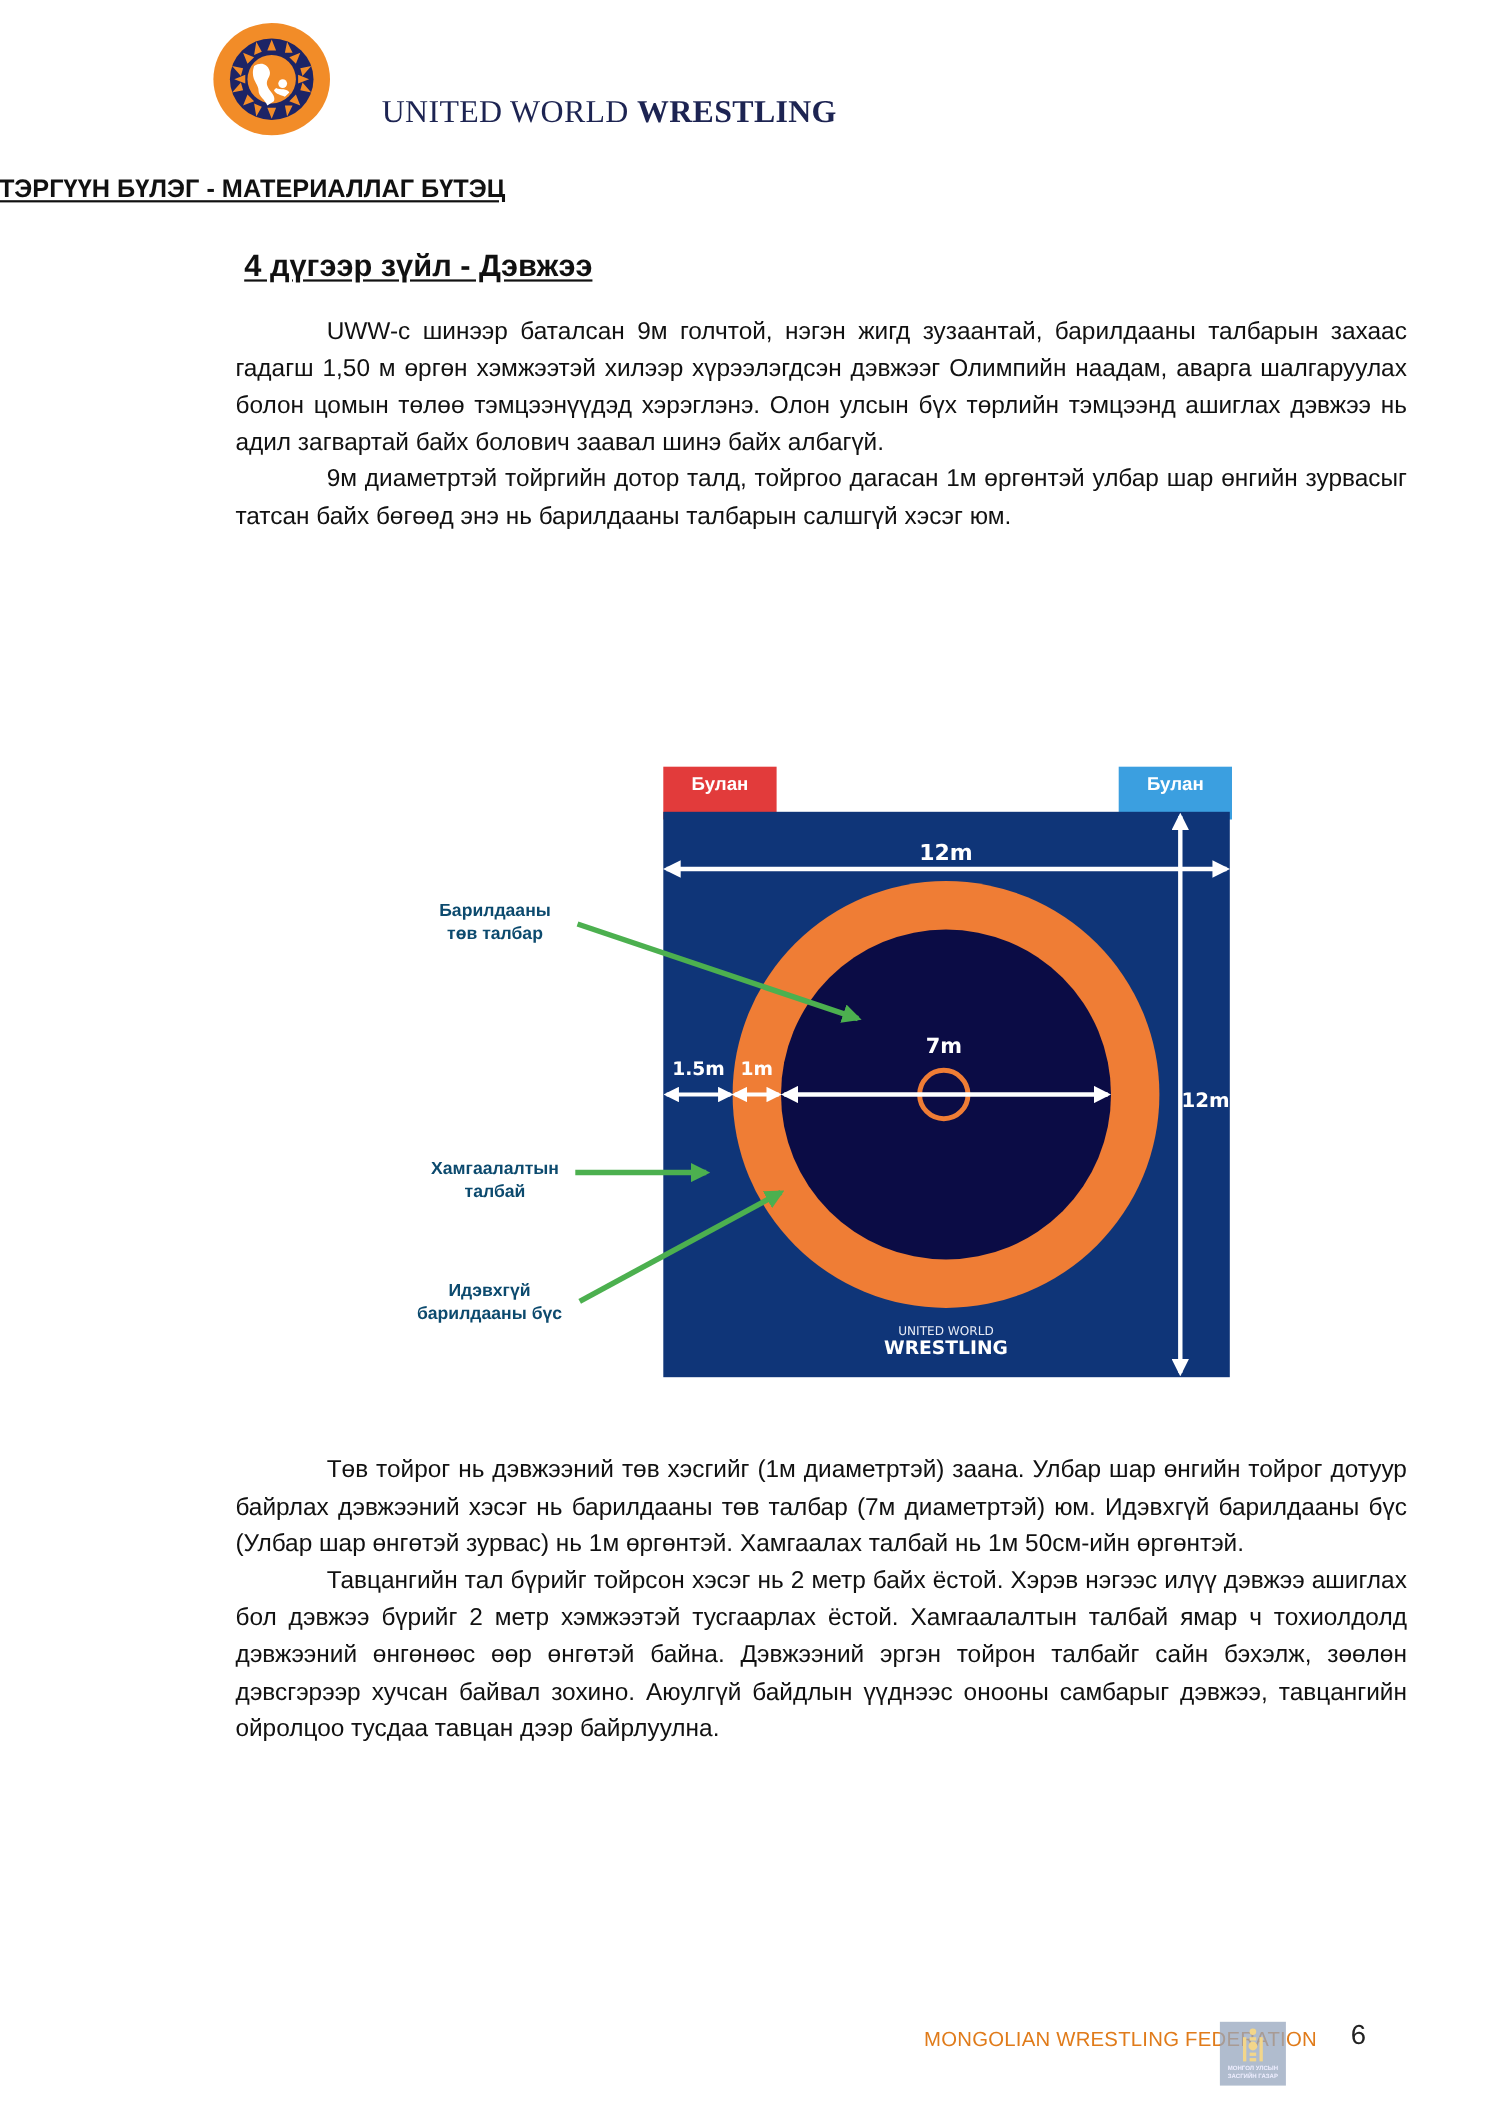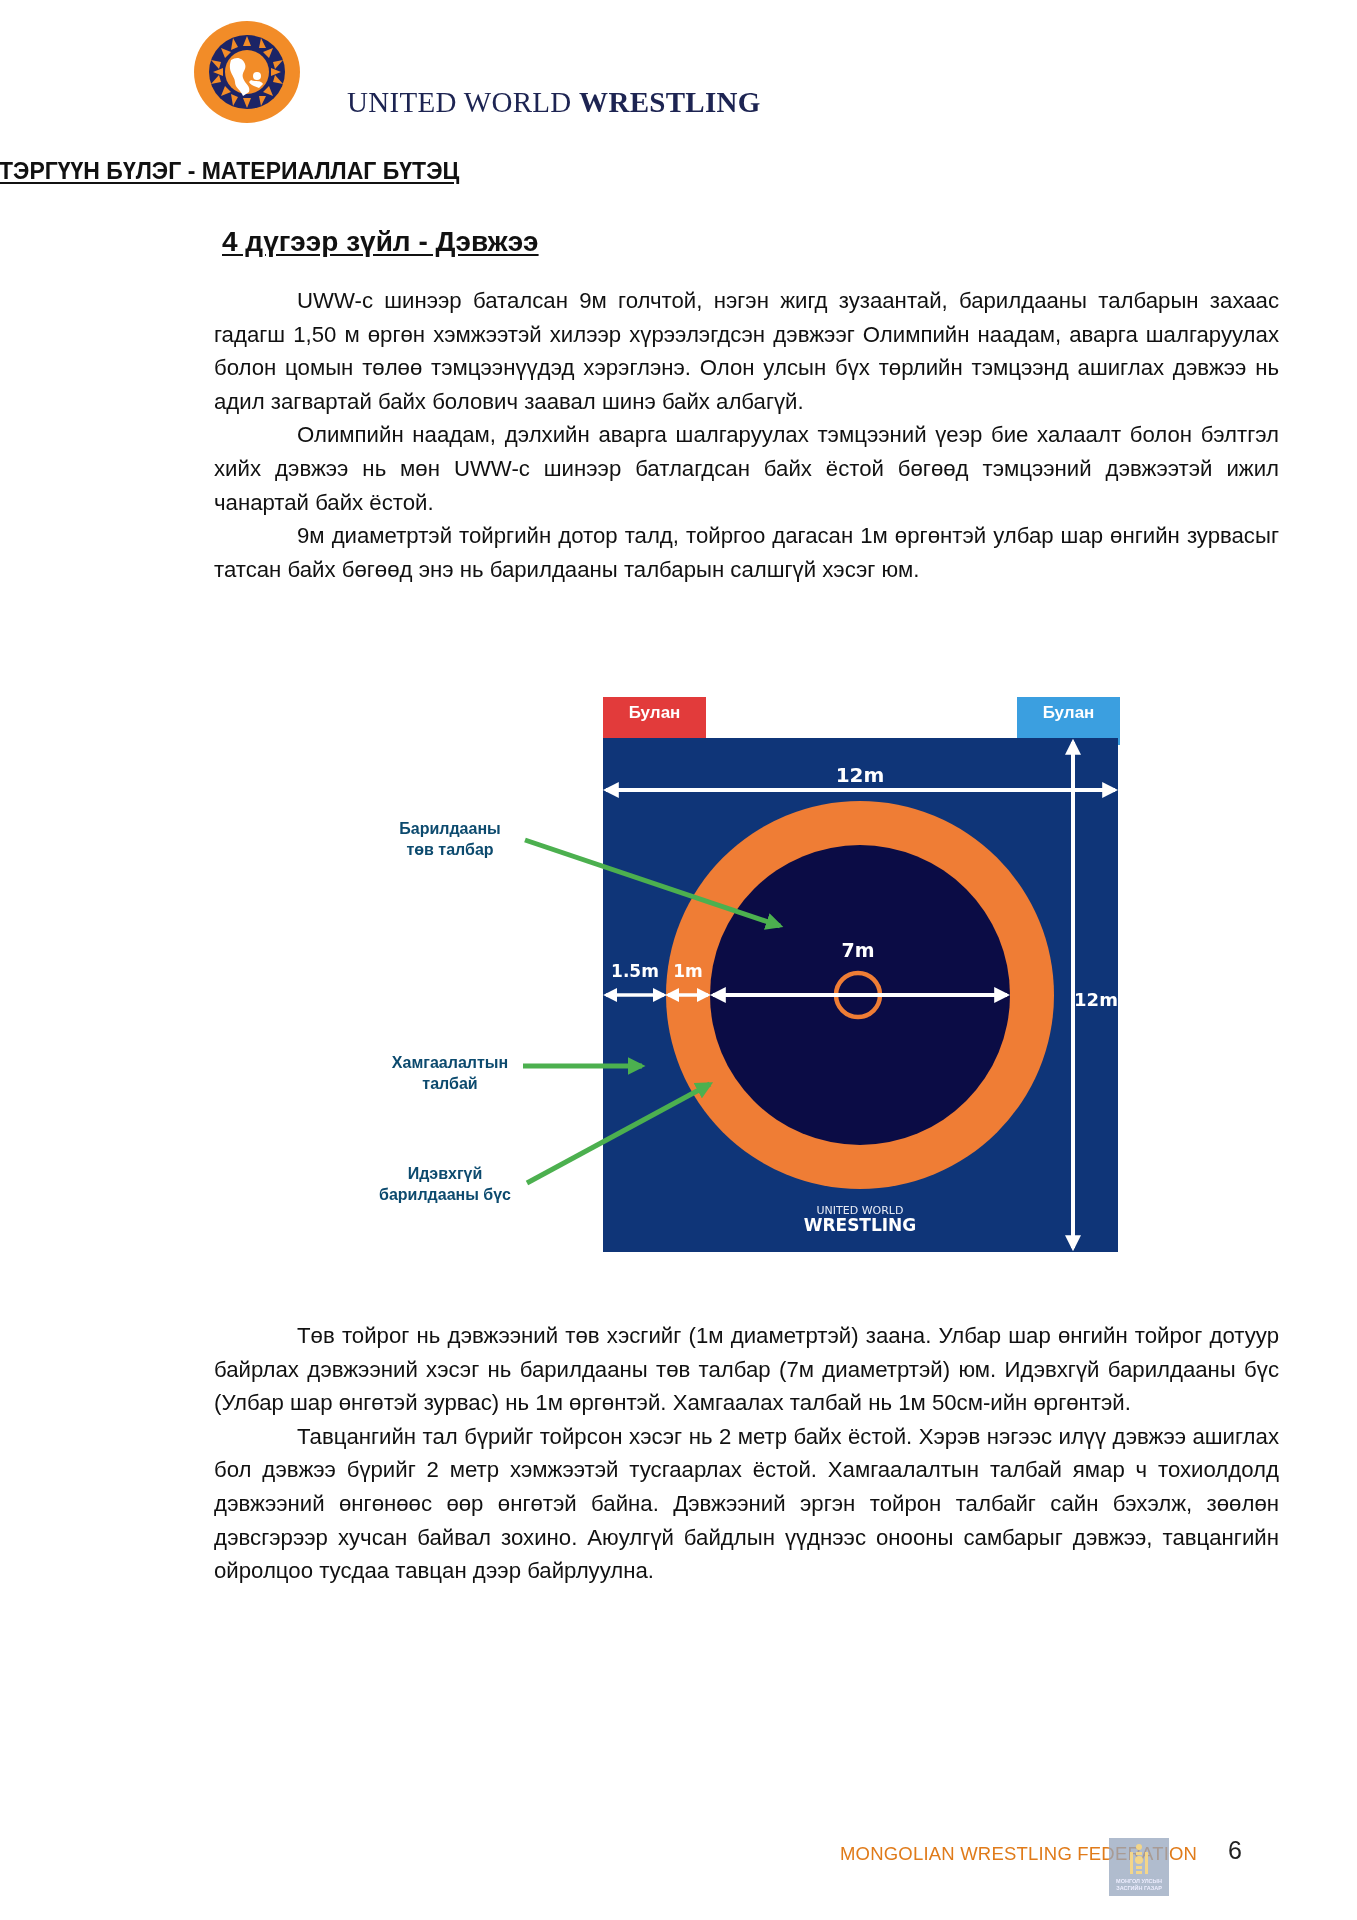--- a/index.html
+++ b/index.html
@@ -65,21 +65,20 @@
 </svg>
 
 <div id="org-name" class="abs"><span>UNITED WORLD </span><b>WRESTLING</b></div>
 
 <div id="chapter-title" class="abs"><span>ТЭРГҮҮН БҮЛЭГ - МАТЕРИАЛЛАГ БҮТЭЦ</span></div>
 
 <div id="article-title" class="abs">4 дүгээр зүйл - Дэвжээ</div>
 
 <div id="upper-text" class="abs body-block">
   <p>UWW-с шинээр баталсан 9м голчтой, нэгэн жигд зузаантай, барилдааны талбарын захаас гадагш 1,50 м өргөн хэмжээтэй хилээр хүрээлэгдсэн дэвжээг Олимпийн наадам, аварга шалгаруулах болон цомын төлөө тэмцээнүүдэд хэрэглэнэ. Олон улсын бүх төрлийн тэмцээнд ашиглах дэвжээ нь адил загвартай байх болович заавал шинэ байх албагүй.</p>
-  <p>Олимпийн наадам, дэлхийн аварга шалгаруулах тэмцээний үеэр бие халаалт болон бэлтгэл хийх дэвжээ нь мөн UWW-с шинээр батлагдсан байх ёстой бөгөөд тэмцээний дэвжээтэй ижил чанартай байх ёстой.</p>
   <p>9м диаметртэй тойргийн дотор талд, тойргоо дагасан 1м өргөнтэй улбар шар өнгийн зурвасыг татсан байх бөгөөд энэ нь барилдааны талбарын салшгүй хэсэг юм.</p>
 </div>
 
 <div id="diagram" class="abs">
   <div id="corner-red" class="corner">Булан</div>
   <div id="corner-blue" class="corner">Булан</div>
 
   <div id="label-center" class="diagram-label">
     <div>Барилдааны</div>
     <div>төв талбар</div>

